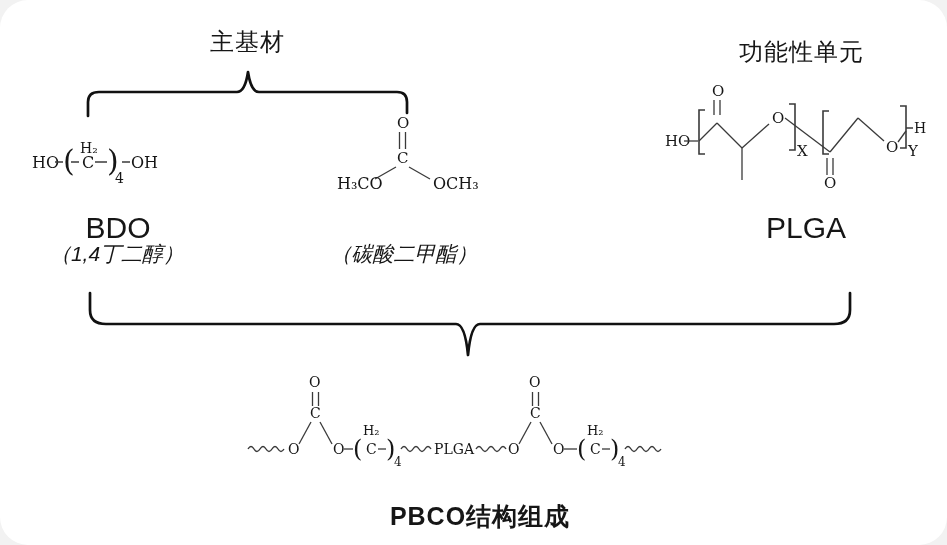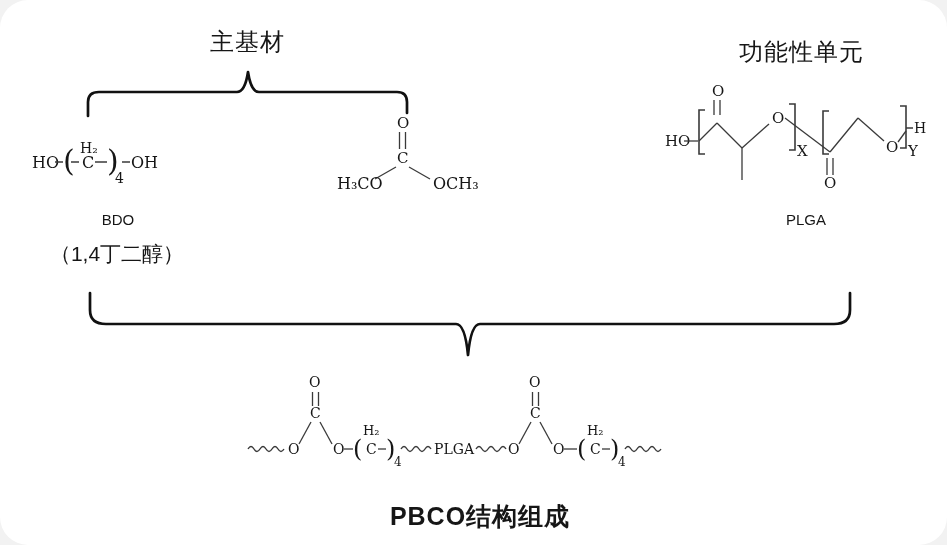--- a/index.html
+++ b/index.html
@@ -5,22 +5,22 @@
   :root { --ink:#161616; --bond:#3a3a3a; --bg:#ffffff; }
   html,body { margin:0; padding:0; background:#f2f2f2; }
   .canvas {
     position:relative; width:947px; height:545px; background:var(--bg);
     font-family:"Liberation Sans", sans-serif; color:var(--ink);
     overflow:hidden; margin:0 auto;border-radius:28px;
   }
   .abs { position:absolute; }
   .lbl { text-align:center; white-space:nowrap; color:var(--ink); }
   .group-title { font-size:24px; letter-spacing:1px; }
-  .mol-name { font-size:15px; }
-  .mol-cn { font-size:21px; }
+  .mol-name { font-size:30px; }
+  .mol-cn { font-size:21px;font-style:italic; }
   .pbco-title { font-size:25px; font-weight:bold; letter-spacing:1px; }
   svg { display:block; overflow:visible; }
   svg text { font-family:"DejaVu Serif", serif; fill:var(--ink); }
   .bond { stroke:var(--bond); stroke-width:1.3; fill:none; }
   .sq { stroke:var(--bond); stroke-width:1.4; fill:none; }
   .brk { stroke:var(--bond); stroke-width:1.6; fill:none; }
   .brace { stroke:#111; stroke-width:2.7; fill:none; stroke-linecap:round; stroke-linejoin:round; }
 </style>
 </head>
 <body>
@@ -83,20 +83,21 @@
     <text x="231" y="74" font-size="15">O</text>
     <line class="bond" x1="243" y1="64" x2="251" y2="53"></line>
     <path class="brk" d="M 245,28 L 251,28 L 251,70 L 245,70"></path>
     <text x="253" y="78" font-size="15">Y</text>
     <line class="bond" x1="251" y1="50" x2="258" y2="50"></line>
     <text x="259" y="55" font-size="14">H</text>
   </svg>
 
   <div class="abs lbl mol-name" style="left:43px; top:211px; width:150px;">BDO</div>
   <div class="abs lbl mol-cn" style="left:17px; top:240px; width:200px;">（1,4丁二醇）</div>
+  <div class="abs lbl mol-cn" style="left:304px; top:240px; width:200px;">（碳酸二甲酯）</div>
   <div class="abs lbl mol-name" style="left:731px; top:211px; width:150px;">PLGA</div>
 
   <svg class="abs" style="left:84px; top:288px;" width="775" height="72" viewBox="0 0 775 72">
     <path class="brace" d="M 6,5 L 6,22 Q 6,36 22,36 L 372,36 Q 381,36 384,67 Q 387,36 396,36 L 750,36 Q 766,36 766,22 L 766,5"></path>
   </svg>
 
   <svg class="abs" style="left:240px; top:368px;" width="430" height="108" viewBox="0 0 430 108">
     <path class="sq" d="M 8,81 q 3,-5 6,0 t 6,0 t 6,0 t 6,0 t 6,0 t 6,0"></path>
     <text x="48" y="86" font-size="14">O</text>
     <line class="bond" x1="59" y1="76" x2="71" y2="54"></line>

